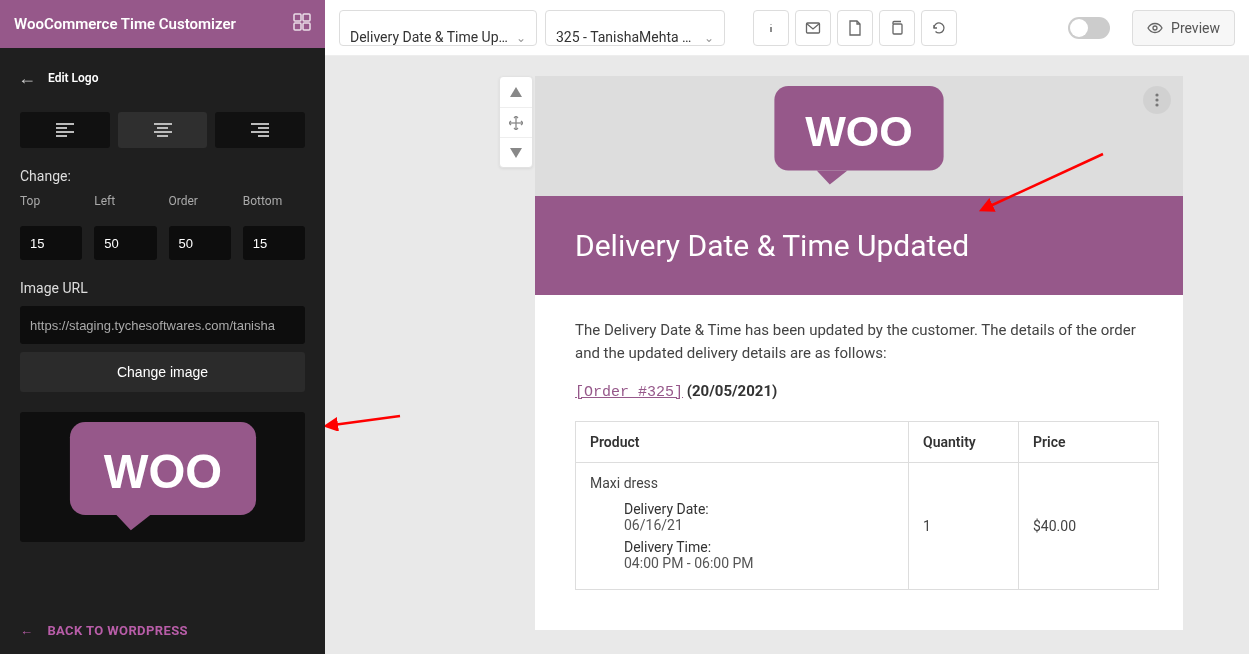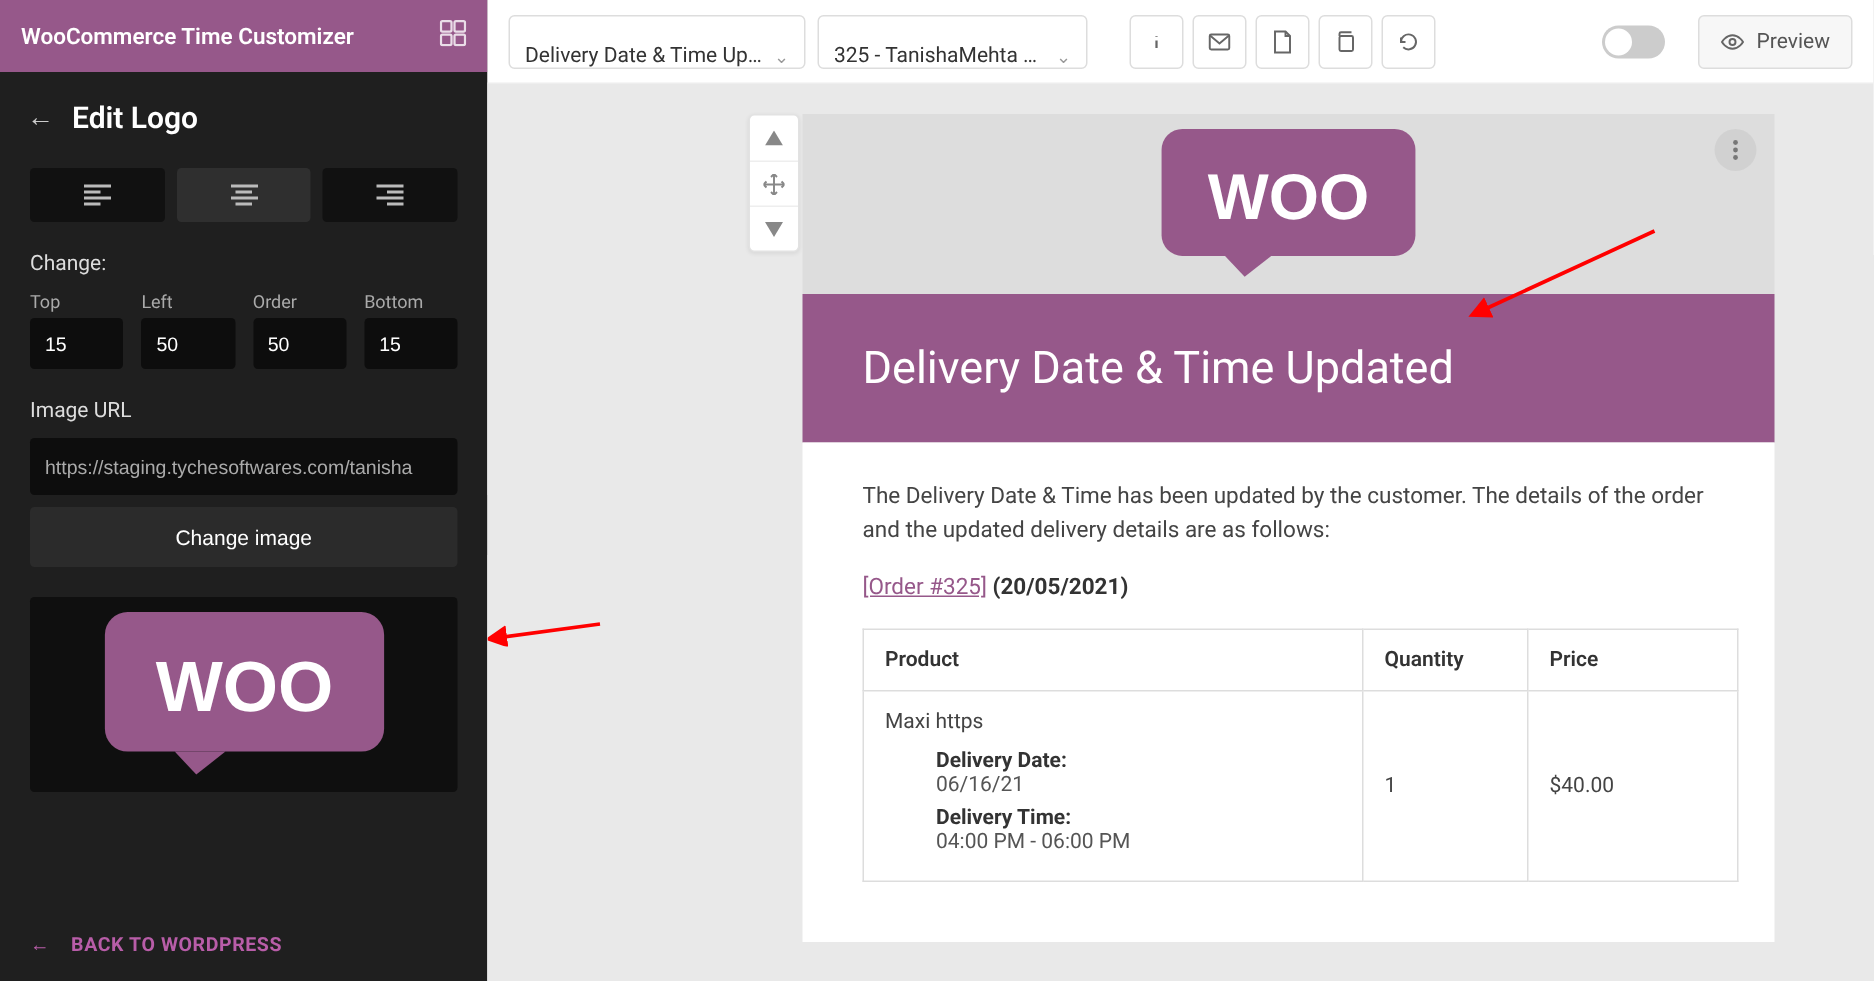--- a/index.html
+++ b/index.html
@@ -4,32 +4,32 @@
 <style>
 * { box-sizing: border-box; margin: 0; padding: 0; }
 body { font-family: -apple-system, BlinkMacSystemFont, "Segoe UI", Roboto, sans-serif; background: #f5f5f5; width: 1249px; height: 654px; overflow: hidden; position: relative; }
 
 .sidebar { position: absolute; left: 0; top: 0; width: 325px; height: 654px; background: #1f1f1f; color: #fff; display: flex; flex-direction: column; }
 .sidebar-header { background: #96588a; height: 48px; display: flex; align-items: center; justify-content: space-between; padding: 0 14px; }
 .sidebar-title { font-size: 15px; font-weight: 600; color: #fff; }
 
 .breadcrumb { display: flex; align-items: center; gap: 12px; padding: 20px 18px 10px 18px; height: 50px; }
 .back-arrow { font-size: 18px; color: #ccc; cursor: pointer; }
-.breadcrumb-label { font-size: 20px; font-weight: 600; }
+.breadcrumb-label { font-size: 12px; font-weight: 600; }
 
 .section { padding: 14px 20px 6px 20px; }
 .section-label { font-size: 14px; color: #ddd; margin-bottom: 10px; }
 .align-row { display: flex; gap: 8px; }
 .align-btn { flex: 1; height: 36px; background: #111; border-radius: 3px; display: flex; align-items: center; justify-content: center; cursor: pointer; }
 .align-btn.active { background: #2f2f2f; }
 .align-glyph-wrap { display: flex; flex-direction: column; gap: 2px; width: 18px; }
 .align-glyph-wrap span { height: 2px; background: #bbb; }
 
 .padding-row { display: flex; gap: 12px; }
-.pad-col { display: flex; flex-direction: column; gap: 4px; flex: 1; }
+.pad-col { display: flex; flex-direction: column; gap: 18px; flex: 1; }
 .pad-col label { font-size: 12px; color: #aaa; }
 .pad-input { background: #0d0d0d; border: none; color: #fff; height: 34px; border-radius: 3px; padding: 0 10px; font-size: 13px; width: 100%; }
 
 .url-input { background: #0d0d0d; border: none; color: #aaa; height: 38px; border-radius: 3px; padding: 0 10px; font-size: 13px; width: 100%; text-overflow: ellipsis; }
 .change-btn { background: #2b2b2b; border: none; color: #fff; height: 40px; width: 100%; border-radius: 3px; font-size: 14px; cursor: pointer; margin-top: 8px; }
 
 .logo-preview-box { margin: 14px 20px 0 20px; background: #0f0f0f; padding: 10px 0; border-radius: 3px; display: flex; justify-content: center; }
 .woo-logo-svg { display:block; }
 
 .sidebar-footer { margin-top: auto; padding: 16px 20px; display: flex; align-items: center; gap: 14px; color: #b85da8; font-size: 13px; font-weight: 700; letter-spacing: 0.4px; cursor: pointer; }
@@ -54,27 +54,27 @@
 .controls-float { position:absolute; left:174px; top:20px; background:#fff; border:1px solid #e2e2e2; border-radius:4px; width:34px; box-shadow:0 1px 3px rgba(0,0,0,0.07); display:flex; flex-direction:column; }
 .controls-float .ctl { height:30px; display:flex; align-items:center; justify-content:center; color:#888; cursor:pointer; }
 .controls-float .ctl + .ctl { border-top:1px solid #eee; }
 
 .email-wrap { position:absolute; left:210px; top:20px; right:66px; }
 .email-logo-bar { background:#ddd; height:120px; display:flex; align-items:center; justify-content:center; position:relative; }
 .email-kebab { position:absolute; right:12px; top:10px; width:28px; height:28px; border-radius:50%; background:rgba(0,0,0,0.05); display:flex; align-items:center; justify-content:center; color:#777; cursor:pointer; }
 .email-header { background:#96588a; color:#fff; padding:32px 40px; font-size:30px; font-weight:400; }
 .email-body { background:#fff; padding:24px 24px 40px 40px; color:#444; font-size:15px; }
 .email-body p { line-height:1.5; margin-bottom:16px; }
-.order-link { color:#96588a; text-decoration:underline; cursor:pointer; }
+.order-link { color:#96588a; text-decoration:underline; cursor:pointer;font-family:Liberation Mono, monospace; }
 .order-date { font-weight:700; color:#333; }
 .email-table { width:100%; border-collapse:collapse; margin-top:12px; }
 .email-table th, .email-table td { border:1px solid #ddd; padding:12px 14px; font-size:14px; text-align:left; vertical-align:top; }
 .email-table th { color:#333; font-weight:600;margin-top:47px; }
 .delivery-row { margin-top:10px; padding-left:34px; color:#333; }
-.delivery-row .lv { font-size:14px; font-weight:700; }
+.delivery-row .lv { font-size:14px; font-weight:400; }
 .delivery-row .val { font-size:14px; color:#555; margin-bottom:6px; }
 
 .arrow-svg { position:absolute; pointer-events:none; }
 .arrow1 { left:653px; top:93px; width:130px; height:70px; z-index:5; }
 .arrow2 { left:0px; top:355px; width:80px; height:20px; z-index:5; }
 .ellipsis { white-space: nowrap; overflow: hidden; text-overflow: ellipsis; }
 </style>
 </head>
 <body>
 
@@ -276,21 +276,21 @@
           <thead>
               <tr>
             <th>Product</th>
             <th style="width:110px">Quantity</th>
             <th style="width:140px">Price</th>
           </tr>
             </thead>
           <tbody>
               <tr>
             <td>
-              <div>Maxi https</div>
+              <div>Maxi dress</div>
               <div class="delivery-row">
                 <div class="lv">Delivery Date:</div>
                 <div class="val">06/16/21</div>
                 <div class="lv">Delivery Time:</div>
                 <div class="val">04:00 PM - 06:00 PM</div>
               </div>
             </td>
             <td style="vertical-align:middle">1</td>
             <td style="vertical-align:middle">$40.00</td>
           </tr>

